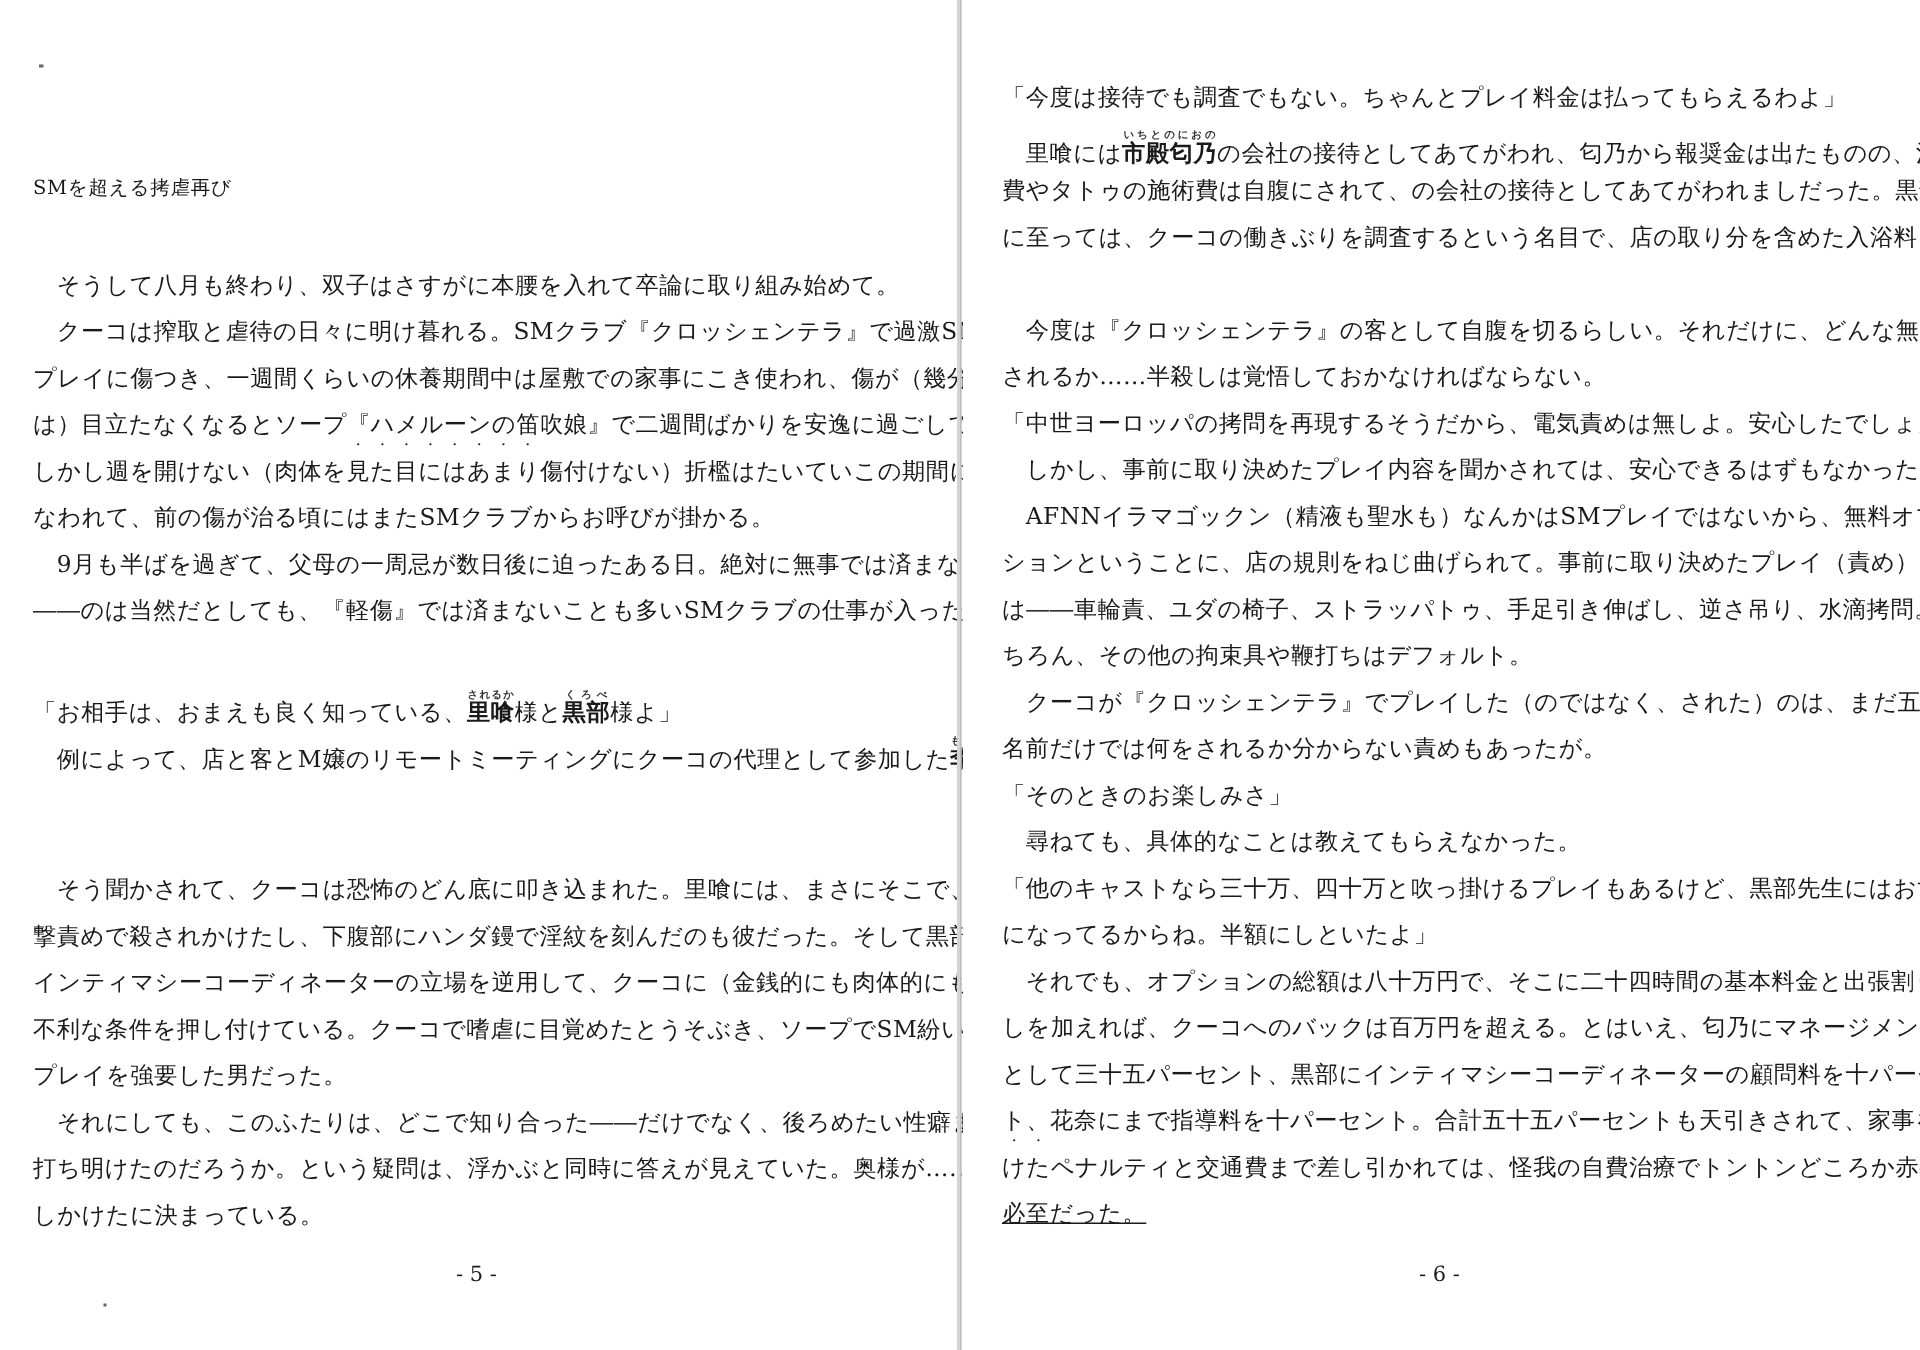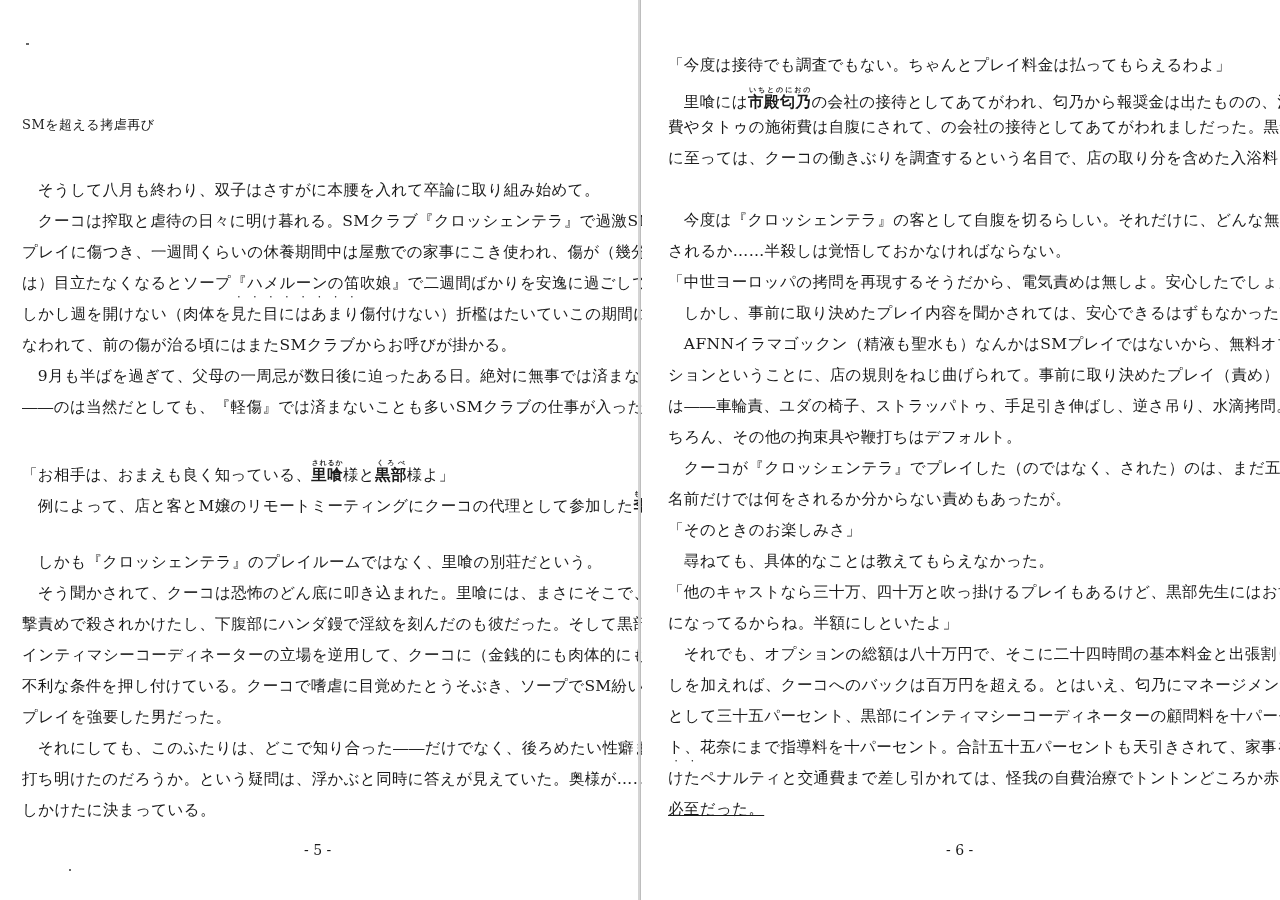--- a/index.html
+++ b/index.html
@@ -97,21 +97,20 @@
   <div class="line" style="top:180px;">　そうして八月も終わり、双子はさすがに本腰を入れて卒論に取り組み始めて。</div>
   <div class="line" style="top:211px;">　クーコは搾取と虐待の日々に明け暮れる。SMクラブ『クロッシェンテラ』で過激SM</div>
   <div class="line" style="top:242px;">プレイに傷つき、一週間くらいの休養期間中は屋敷での家事にこき使われ、傷が（幾分か</div>
   <div class="line" style="top:273px;">は）目立たなくなるとソープ『ハメルーンの笛吹娘』で二週間ばかりを安逸に過ごして、</div>
   <div class="line" style="top:304px;"><span>しかし週を開けない（肉体を</span><span class="em">見</span><span class="em">た</span><span class="em">目</span><span class="em">に</span><span class="em">は</span><span class="em">あ</span><span class="em">ま</span><span class="em">り</span><span>傷付けない）折檻はたいていこの期間に行</span></div>
   <div class="line" style="top:335px;">なわれて、前の傷が治る頃にはまたSMクラブからお呼びが掛かる。</div>
   <div class="line" style="top:366px;">　9月も半ばを過ぎて、父母の一周忌が数日後に迫ったある日。絶対に無事では済まない</div>
   <div class="line" style="top:397px;">――のは当然だとしても、『軽傷』では済まないことも多いSMクラブの仕事が入った。</div>
   <div class="line" style="top:459px;"><span>「お相手は、おまえも良く知っている、</span><ruby><span>里喰</span><rt>されるか</rt></ruby><span>様と</span><ruby><span>黒部</span><rt>くろべ</rt></ruby><span>様よ」</span></div>
   <div class="line" style="top:490px;"><span>　例によって、店と客とM嬢のリモートミーティングにクーコの代理として参加した</span><ruby><span>李里</span><rt>ももさと</rt></ruby></div>
-  <div class="line" style="top:552px;">　しかも『クロッシェンテラ』のプレイルームではなく、里喰の別荘だという。</div>
   <div class="line" style="top:583px;">　そう聞かされて、クーコは恐怖のどん底に叩き込まれた。里喰には、まさにそこで、電</div>
   <div class="line" style="top:614px;">撃責めで殺されかけたし、下腹部にハンダ鏝で淫紋を刻んだのも彼だった。そして黒部は、</div>
   <div class="line" style="top:645px;">インティマシーコーディネーターの立場を逆用して、クーコに（金銭的にも肉体的にも）</div>
   <div class="line" style="top:676px;">不利な条件を押し付けている。クーコで嗜虐に目覚めたとうそぶき、ソープでSM紛いの</div>
   <div class="line" style="top:707px;">プレイを強要した男だった。</div>
   <div class="line" style="top:738px;">　それにしても、このふたりは、どこで知り合った――だけでなく、後ろめたい性癖まで</div>
   <div class="line" style="top:769px;">打ち明けたのだろうか。という疑問は、浮かぶと同時に答えが見えていた。奥様が……け</div>
   <div class="line" style="top:800px;">しかけたに決まっている。</div>
 
   <div class="page-num" style="left:304px; top:842px;">- 5 -</div>

